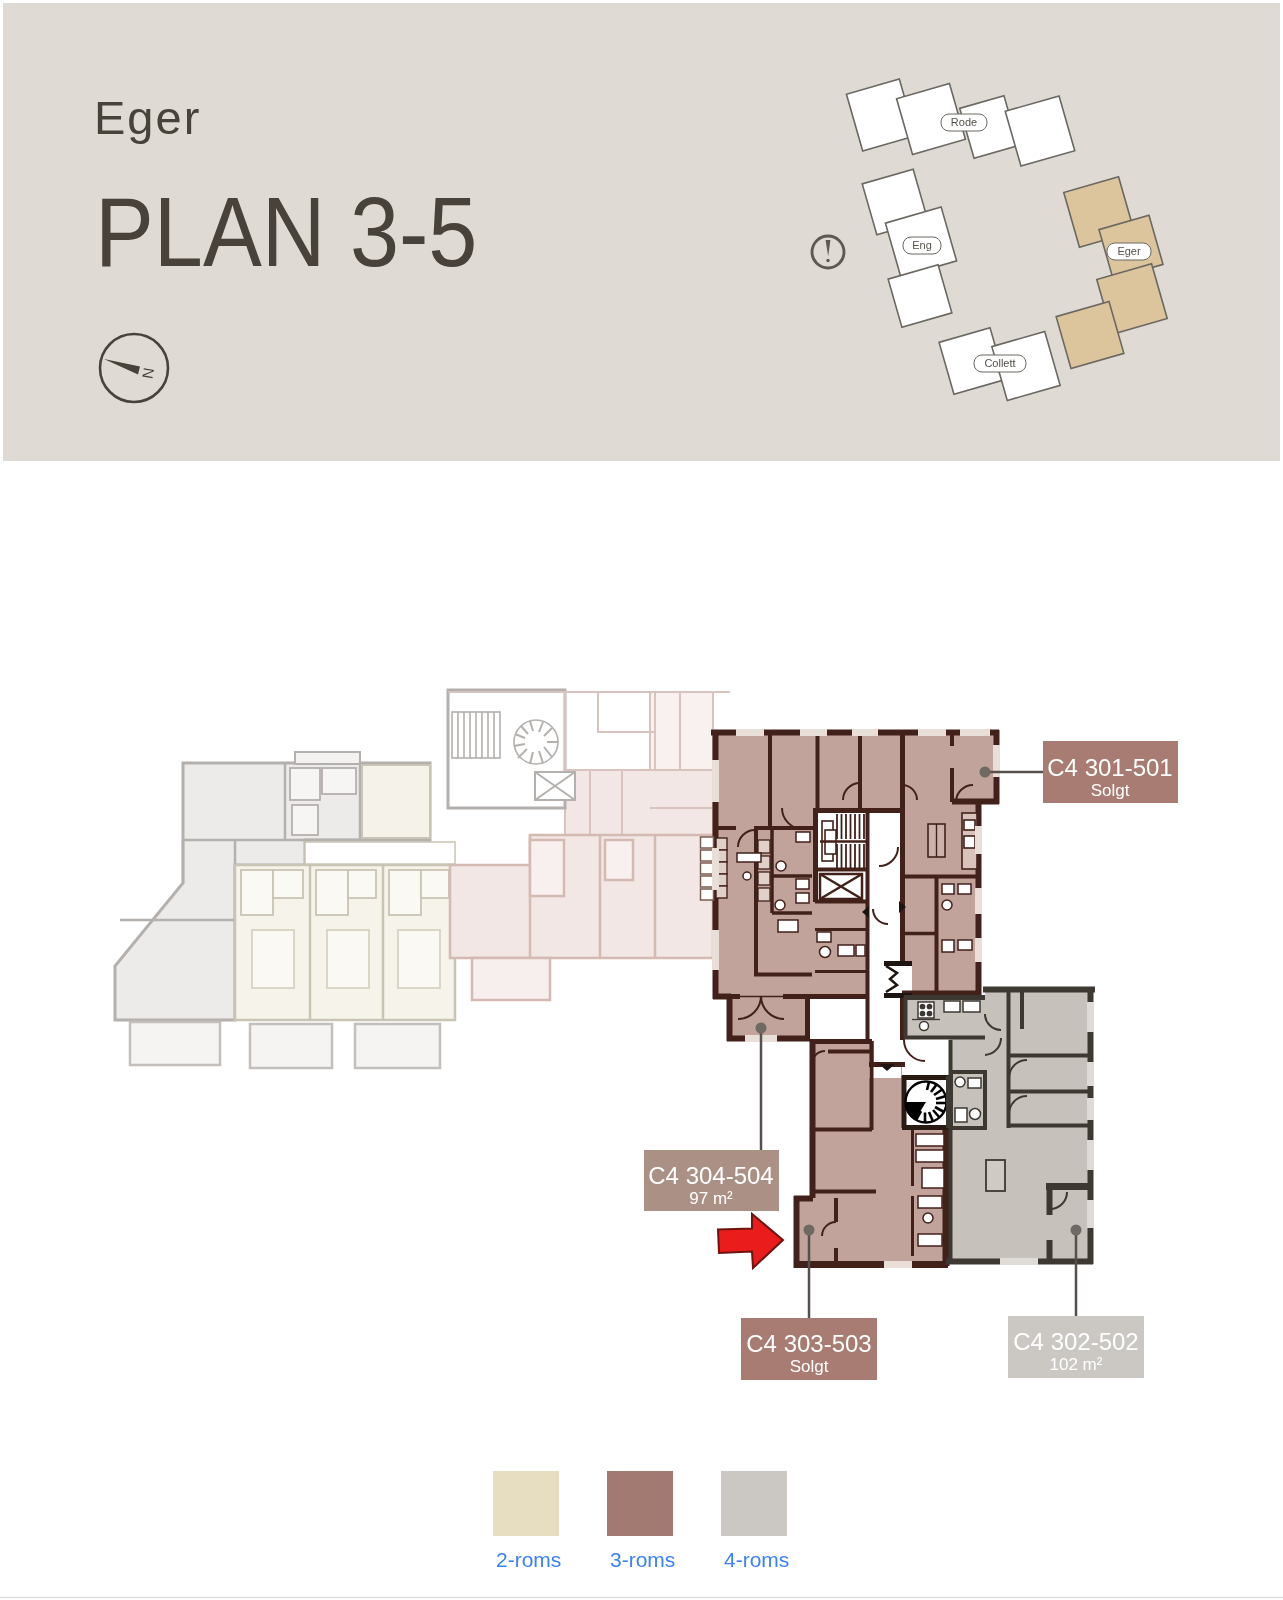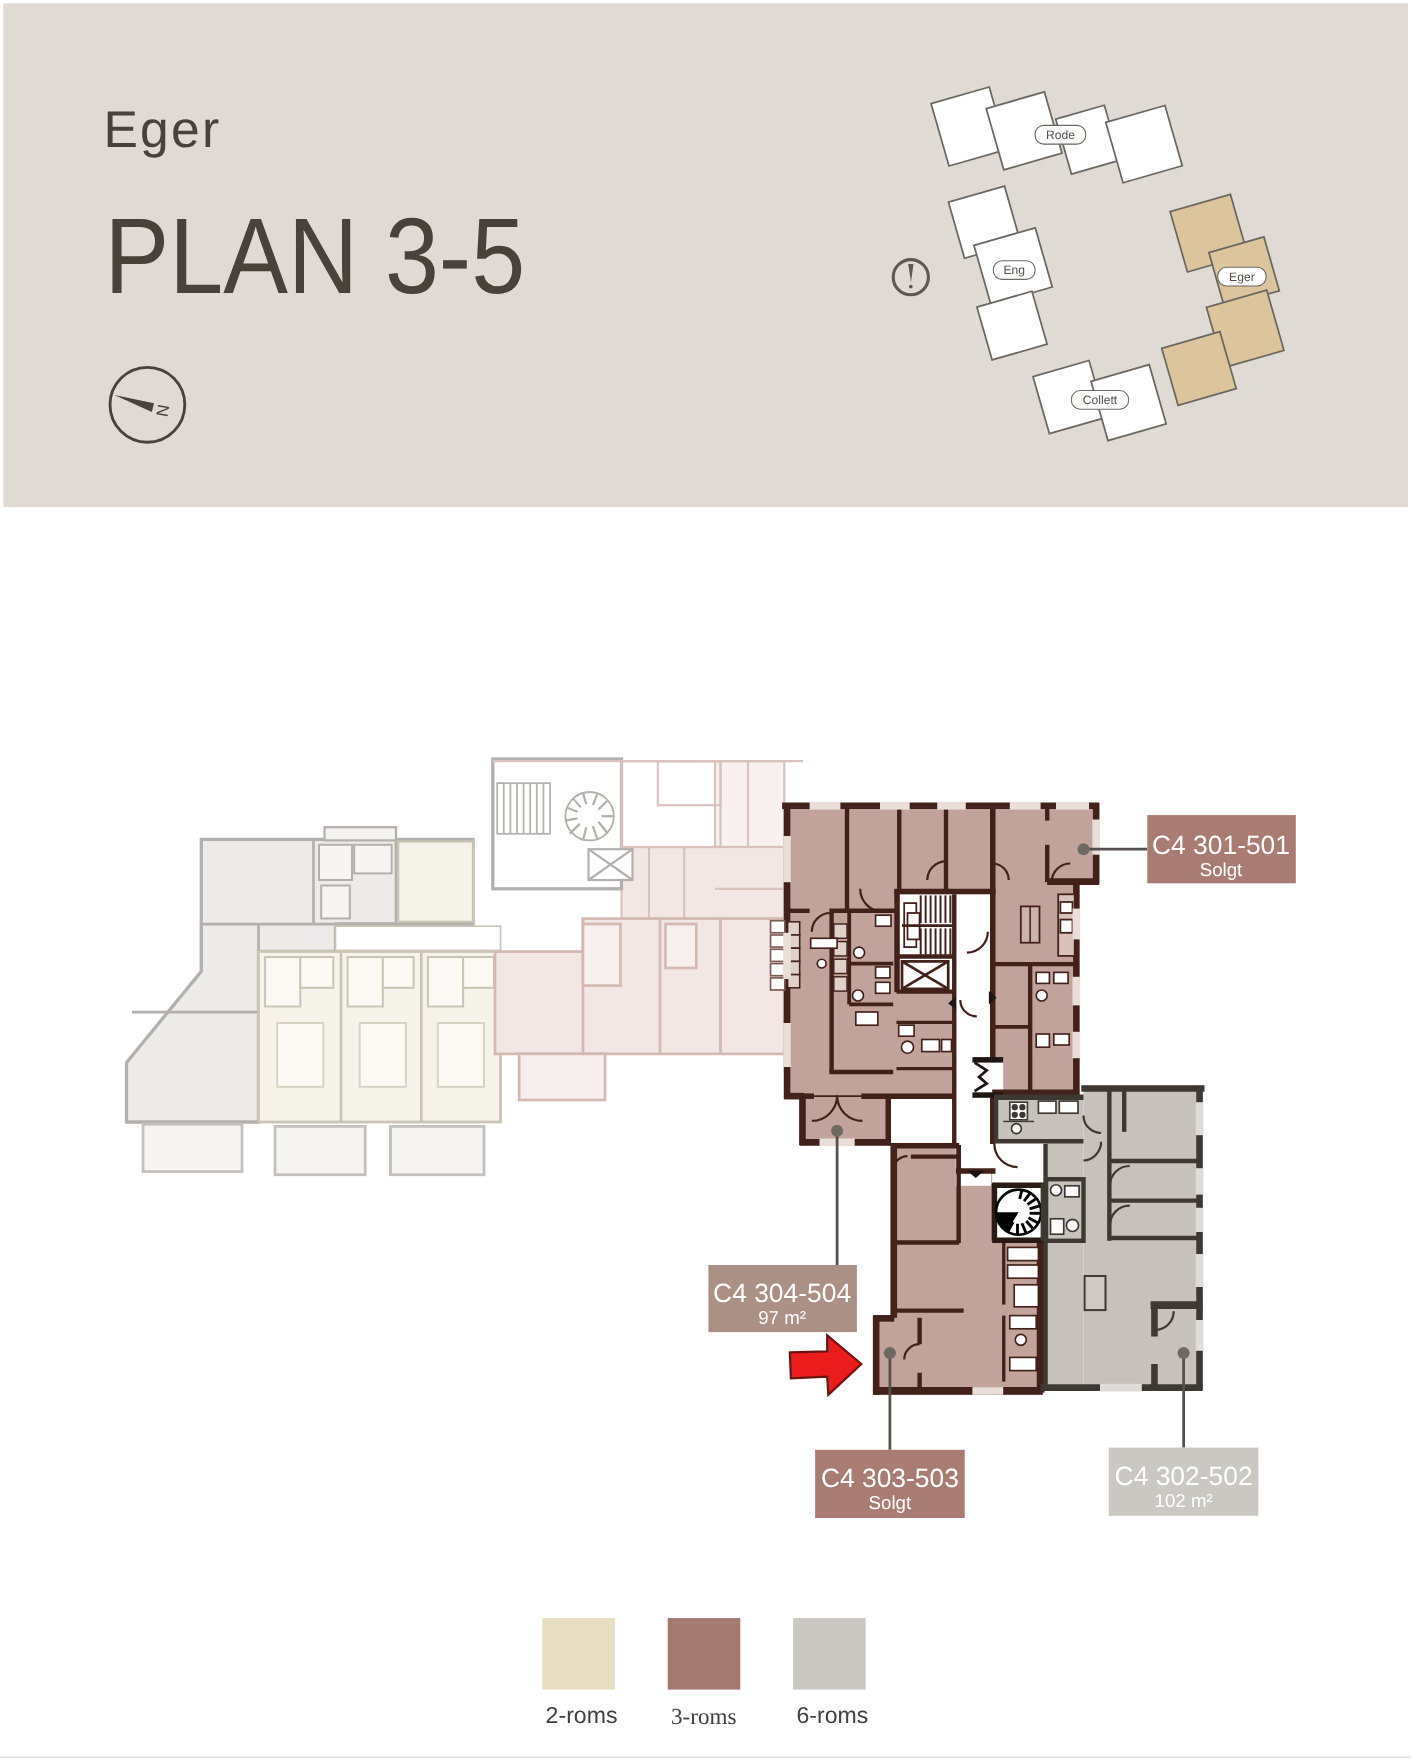--- a/index.html
+++ b/index.html
@@ -2,21 +2,21 @@
 <html><head>
 <meta charset="utf-8">
 <style>
   html,body{margin:0;padding:0;background:#ffffff;}
   body{width:1283px;height:1600px;position:relative;font-family:"Liberation Sans", sans-serif;overflow:hidden;}
   #page{position:absolute;left:0;top:0;width:1283px;height:1296px;background:#ffffff;}
   
   #header{position:absolute;left:3px;top:3px;width:1277px;height:458px;background:#dfdbd4;}
   #eger-title{position:absolute;left:94px;top:94px;font-size:47px;color:#48423a;line-height:1;letter-spacing:2px;}
   #plan-title{position:absolute;left:95px;top:183px;font-size:98px;color:#48423a;line-height:1;letter-spacing:0px;transform:scaleX(0.9);transform-origin:left top;}
-  .legend-label{position:absolute;font-size:21px;color:#404040;}
+  .legend-label{position:absolute;font-size:21px;color:#3b82f6;}
 </style>
 </head>
 <body>
 <div id="page">
 
   <div id="header"></div>
 
   <div id="eger-title">Eger</div>
 
   <div id="plan-title">PLAN 3-5</div>
@@ -623,17 +623,17 @@
     </g>
   </svg>
 
   <div style="position:absolute;left:493px;top:1471px;width:66px;height:65px;background:#e7ddc0;"></div>
 
   <div style="position:absolute;left:607px;top:1471px;width:66px;height:65px;background:#a37a71;"></div>
 
   <div style="position:absolute;left:721px;top:1471px;width:66px;height:65px;background:#cbc8c4;"></div>
 
   <div class="legend-label" style="left:496px;top:1548px;">2-roms</div>
-  <div class="legend-label" style="left:610px;top:1548px;font-family:Liberation Serif, serif;">3-roms</div>
-  <div class="legend-label" style="left:724px;top:1548px;">6-roms</div>
+  <div class="legend-label" style="left:610px;top:1548px;">3-roms</div>
+  <div class="legend-label" style="left:724px;top:1548px;">4-roms</div>
 
   <div style="position:absolute;left:0;top:1597px;width:1283px;height:1px;background:#d5d5d5;"></div>
 </div>
 
 </body></html>

